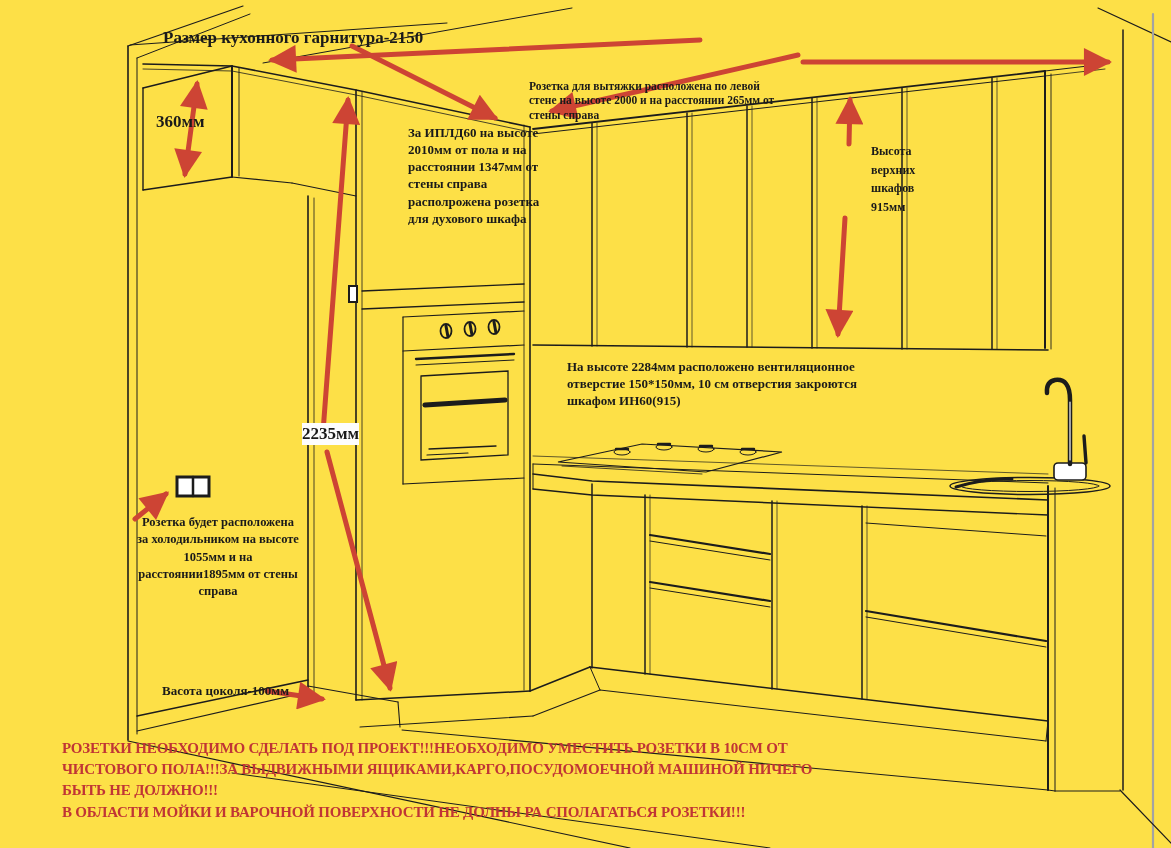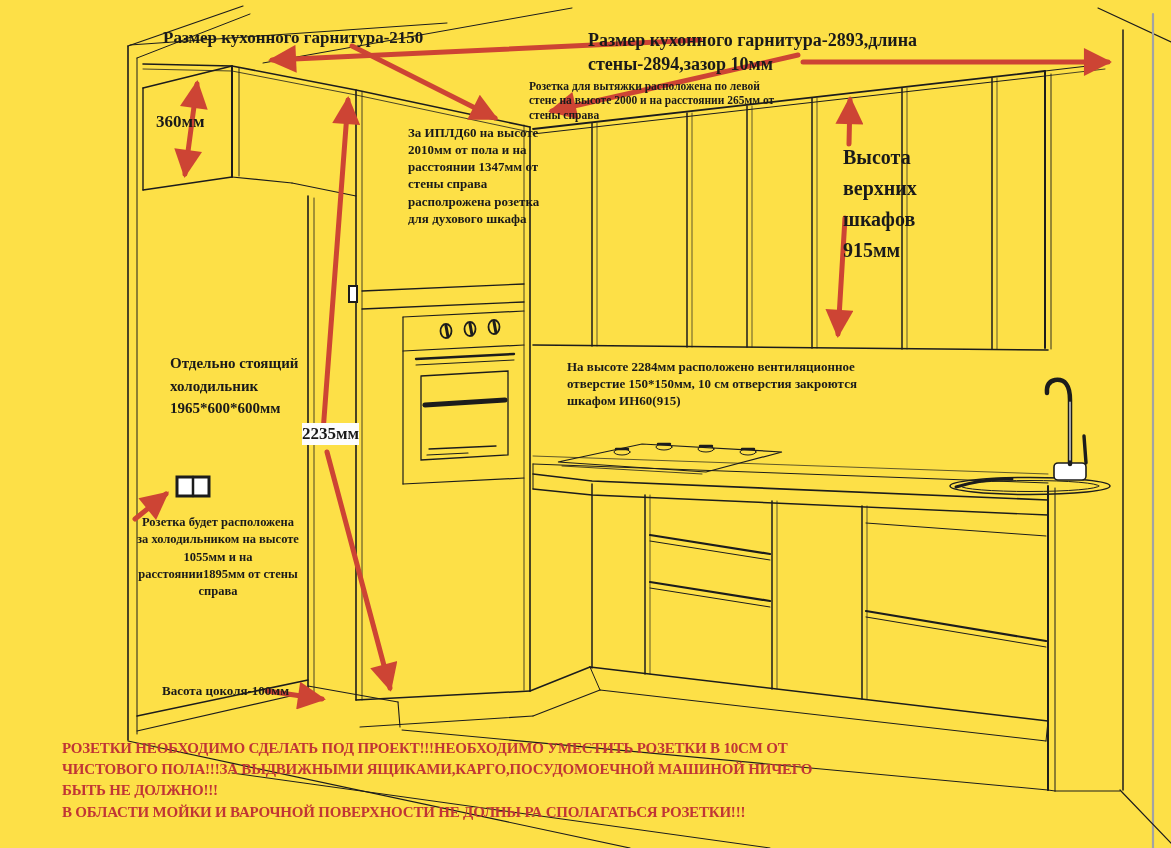--- a/index.html
+++ b/index.html
@@ -9,21 +9,21 @@
   }
   #stage svg{position:absolute;left:0;top:0;}
   .lbl{position:absolute;font-weight:bold;line-height:1.3;white-space:pre-line;}
   .nowrap{white-space:nowrap;}
   .title{font-size:17px;}
   .title-r{font-size:18px;line-height:1.35;}
   .dim{font-size:17px;}
   .note-s{font-size:11.5px;line-height:1.25;}
   .note-m{font-size:13px;line-height:1.32;}
   .note-f{font-size:15px;line-height:1.5;}
-  .note-h{font-size:20px;line-height:1.55;}
+  .note-h{font-size:12px;line-height:1.55;margin-left:28px;}
   .note-v{font-size:12.5px;line-height:1.38;text-align:center;}
   .warn{font-size:15px;line-height:1.0;color:#c03535;letter-spacing:-0.2px;white-space:nowrap;font-weight:bold;}
 </style>
 </head>
 <body>
 
 <div id="stage">
 
 <svg width="1171" height="848" viewBox="0 0 1171 848">
   <defs>
@@ -221,31 +221,29 @@
     <line x1="327" y1="452" x2="390" y2="688" marker-end="url(#ah)"></line>
     <line x1="849" y1="144" x2="850" y2="100" marker-end="url(#ah)"></line>
     <line x1="845" y1="218" x2="838" y2="334" marker-end="url(#ah)"></line>
     <line x1="135" y1="519" x2="166" y2="494" marker-end="url(#ah)"></line>
     <line x1="267" y1="691" x2="322" y2="699" marker-end="url(#ah)"></line>
   </g>
 </svg>
 
 <div class="lbl title nowrap" style="left:163px;top:27px;">Размер кухонного гарнитура-2150</div>
 
-<div class="lbl title-r" style="left:588px;top:28px;width:365px;">Размер кухонного гарнитура-2893,длина стены-2894,зазор 10мм</div>
 
 <div class="lbl note-s" style="left:529px;top:79px;width:250px;">Розетка для вытяжки расположена по левой стене на высоте 2000 и на расстоянии 265мм от стены справа</div>
 
 <div class="lbl note-m" style="left:408px;top:124px;width:132px;">За ИПЛД60 на высоте 2010мм от пола и на расстоянии 1347мм от стены справа располрожена розетка для духового шкафа</div>
 
 <div class="lbl dim nowrap" style="left:156px;top:111px;">360мм</div>
 
 <div class="lbl note-h" style="left:843px;top:142px;width:78px;">Высота верхних шкафов 915мм</div>
 
-<div class="lbl note-f" style="left:170px;top:352px;width:142px;">Отдельно стоящий холодильник 1965*600*600мм</div>
 
 <div class="lbl dim nowrap" style="left:302px;top:423px;background:#fdfdfd;">2235мм</div>
 
 <div class="lbl note-m" style="left:567px;top:358px;width:312px;">На высоте 2284мм расположено вентиляционное отверстие 150*150мм, 10 см отверстия закроются шкафом ИН60(915)</div>
 
 <div class="lbl note-v" style="left:137px;top:514px;width:162px;">Розетка будет расположена за холодильником на высоте 1055мм и на расстоянии1895мм от стены справа</div>
 
 <div class="lbl note-m nowrap" style="left:162px;top:682px;">Васота цоколя-100мм</div>
 
 <div class="warn lbl" style="left:62px;top:741px;">РОЗЕТКИ НЕОБХОДИМО СДЕЛАТЬ ПОД ПРОЕКТ!!!НЕОБХОДИМО УМЕСТИТЬ РОЗЕТКИ В 10СМ ОТ</div>

